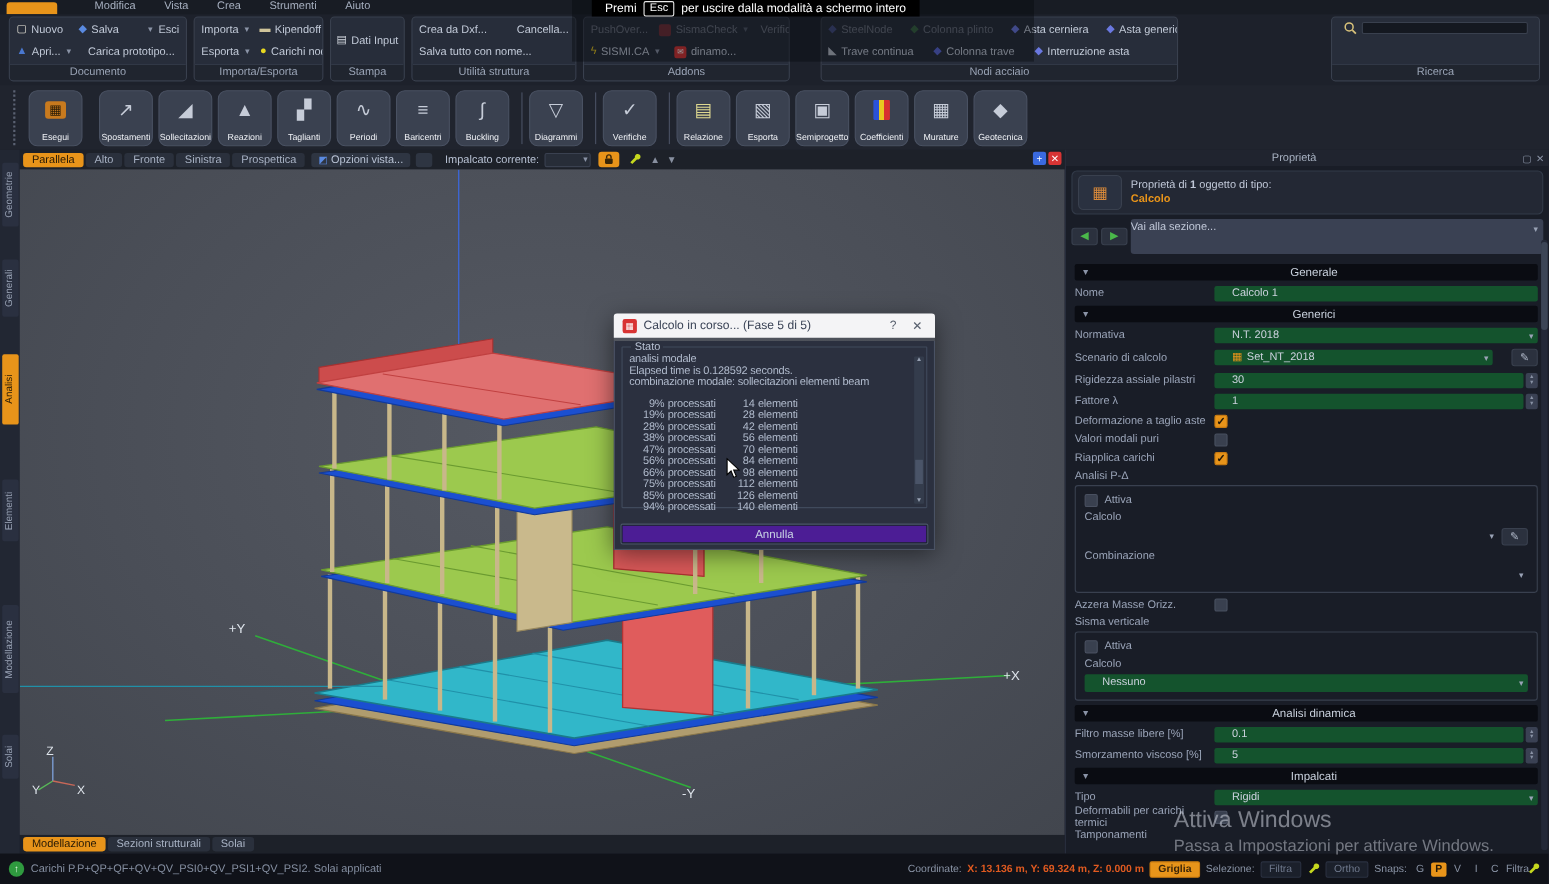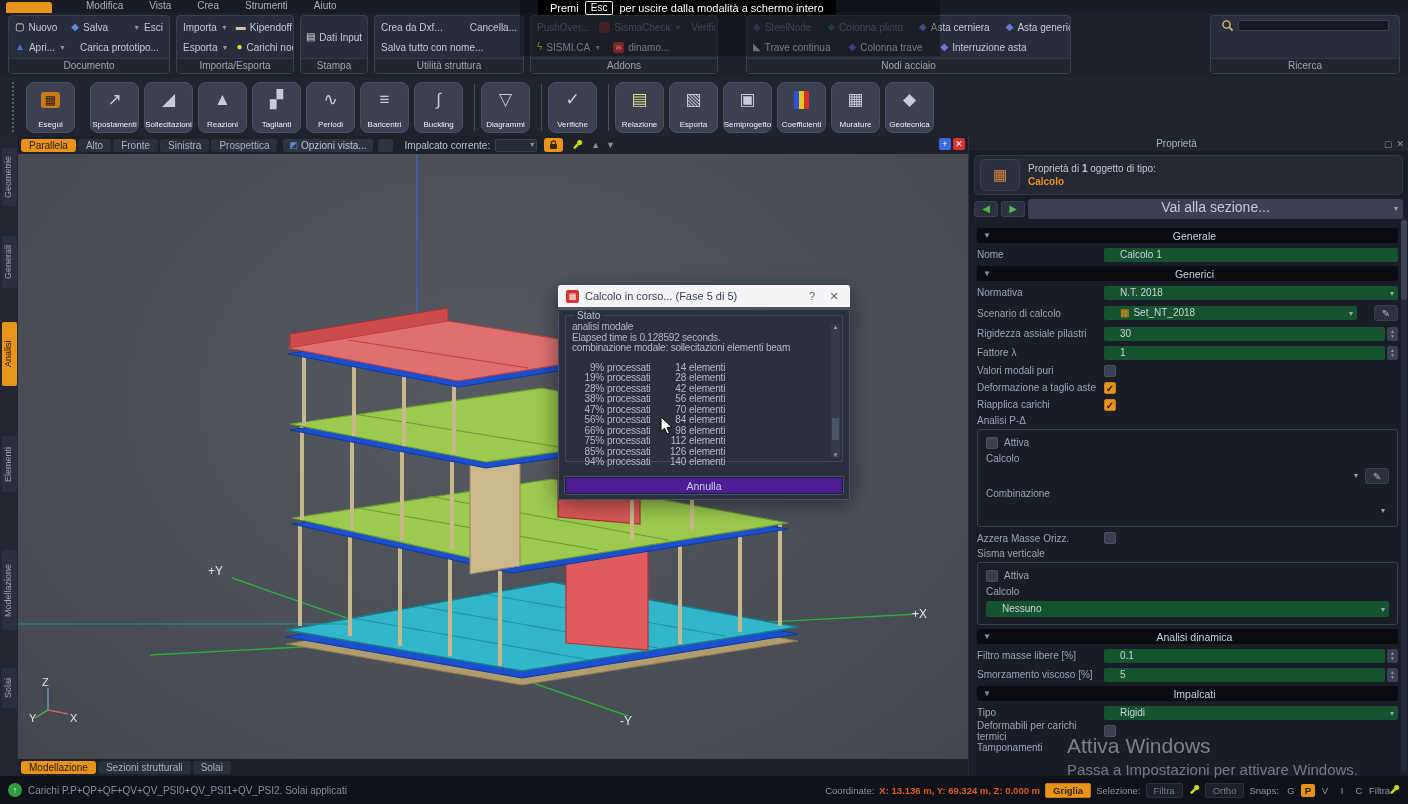--- a/index.html
+++ b/index.html
@@ -81,21 +81,21 @@
   .props { width:440px; background:#191d27; border-left:1px solid #2a3040; display:flex; flex-direction:column; font-size:10.5px; position:relative; flex:none; }
   .props-title { height:15px; background:#20242f; display:flex; align-items:center; font-size:10px; color:#a8b2c2; }
   .props-title .t { flex:1; text-align:center; }
   .props-title .ticons { display:flex; gap:4px; padding-right:4px; color:#8a93a6; font-size:9px; }
   .props-head { margin:4px 5px 2px 5px; padding:3px 5px; background:#232834; border:1px solid #323a48; border-radius:5px; display:flex; gap:8px; align-items:center; }
   .calc-ico { width:40px; height:32px; background:#2a3140; border:1px solid #39404e; border-radius:5px; display:flex; align-items:center; justify-content:center; font-size:15px; color:#d8893a; }
   .props-head .txt { font-size:10px; color:#c0c8d8; line-height:13px; }
   .props-head .typ { color:#e8941a; font-weight:bold; }
   .nav-row { display:flex; gap:3px; margin:2px 5px; align-items:center; }
   .nav-btn { width:24px; height:16px; background:#2b313e; border:1px solid #39404e; border-radius:3px; color:#4ab84a; font-size:10px; text-align:center; line-height:14px; }
-  .goto { flex:1; height:20px; background:#3a4153; border-radius:3px; color:#c0c8d8; font-size:14px; text-align:center; line-height:16px; position:relative; }
+  .goto { flex:1; height:32px; background:#3a4153; border-radius:3px; color:#c0c8d8; font-size:10px; text-align:left; line-height:16px; position:relative; }
   .goto::after { content:"▾"; position:absolute; right:5px; top:2px; font-size:8px; color:#9aa3b6; }
   .props-body { flex:1; padding:4px 10px 0 8px; overflow:hidden; position:relative; }
   .sec { background:#0a0c12; height:15px; border-radius:2px; display:flex; align-items:center; margin:3px 0; }
   .sec .tri { color:#8a93a6; font-size:8px; margin-left:6px; }
   .sec .sl { flex:1; text-align:center; color:#c8d0dc; font-size:10.5px; }
   .prow { display:flex; align-items:center; height:17px; margin:2px 0; }
   .plabel { width:127px; color:#9aa4b8; font-size:10px; flex:none; }
   .pctrl { flex:1; display:flex; align-items:center; min-width:0; }
   .field { flex:1; height:14px; background:#14532d; border-radius:2px; color:#ccd2de; font-size:10px; line-height:14px; padding:0 16px; position:relative; }
   .dd::after { content:"▾"; position:absolute; right:4px; top:1px; font-size:8px; color:#9aa3b6; }
@@ -658,29 +658,29 @@
           <span class="plabel" data-name="fattore-label">Fattore λ</span>
           <span class="pctrl">
             <span class="field" data-name="fattore-field">1</span>
             <span class="updown" data-name="fattore-spinner">
               <span>▲</span>
               <span>▼</span>
             </span>
           </span>
         </div>
       <div class="prow" style="height:15px">
+          <span class="plabel" data-name="deformazione-label">Deformazione a taglio aste</span>
+          <span class="pctrl">
+            <span class="cb on" data-name="deformazione-checkbox"></span>
+          </span>
+        </div>
+      <div class="prow" style="height:15px">
           <span class="plabel" data-name="valori-modali-label">Valori modali puri</span>
           <span class="pctrl">
             <span class="cb" data-name="valori-modali-checkbox"></span>
-          </span>
-        </div>
-      <div class="prow" style="height:15px">
-          <span class="plabel" data-name="deformazione-label">Deformazione a taglio aste</span>
-          <span class="pctrl">
-            <span class="cb on" data-name="deformazione-checkbox"></span>
           </span>
         </div>
       <div class="prow" style="height:15px">
           <span class="plabel" data-name="riapplica-label">Riapplica carichi</span>
           <span class="pctrl">
             <span class="cb on" data-name="riapplica-checkbox"></span>
           </span>
         </div>
 
       <div class="glabel" data-name="analisi-pd-label">Analisi P-Δ</div>

